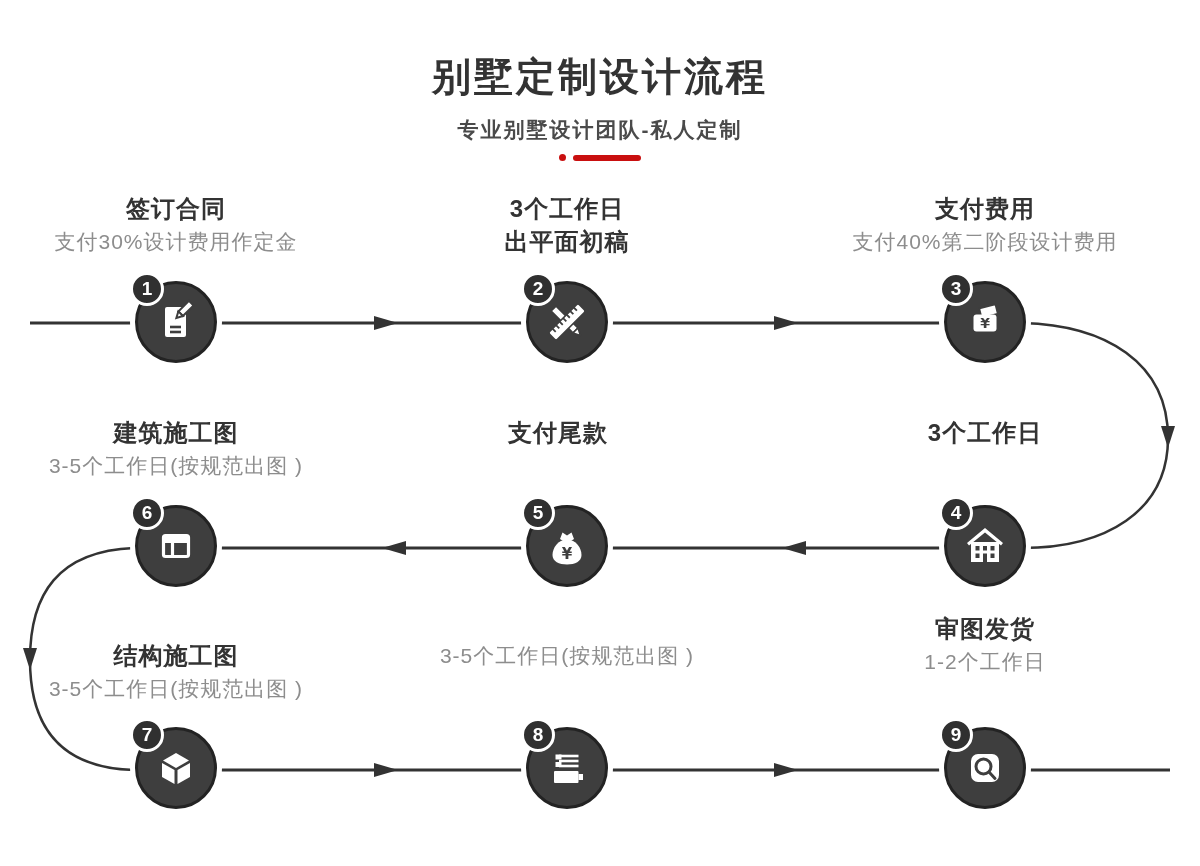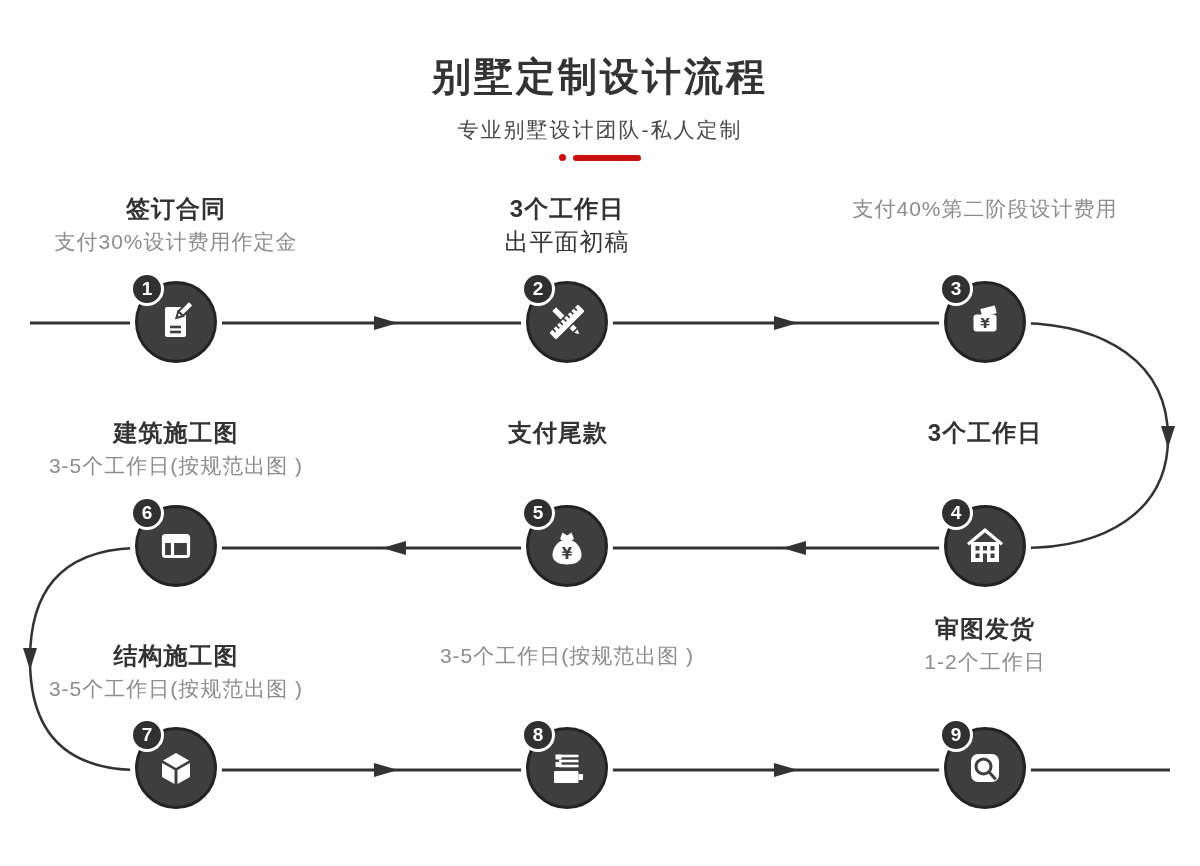--- a/index.html
+++ b/index.html
@@ -6,21 +6,21 @@
   .canvas{
     position:relative;width:1200px;height:866px;background:#ffffff;overflow:hidden;
     font-family:"Liberation Sans","DejaVu Sans",sans-serif;
   }
   
   .hdr{position:absolute;top:0;left:0;width:1200px;text-align:center;z-index:3;}
   .hdr h1{
     margin:50px 0 0 0;font-size:39px;font-weight:900;color:#333;
     letter-spacing:3px;
   }
-  .hdr .sub{margin-top:12px;font-size:21px;color:#4a4a4a;letter-spacing:2px;}
+  .hdr .sub{margin-top:12px;font-size:21px;color:#4a4a4a;letter-spacing:2px;font-weight:bold;}
   .accent{margin-top:10px;display:flex;align-items:center;justify-content:center;gap:7px;}
   .accent .dot{width:7px;height:7px;border-radius:50%;background:#c90f0f;}
   .accent .bar{width:68px;height:6px;border-radius:3px;background:#c90f0f;}
   
   .wires{position:absolute;left:0;top:0;z-index:0;}
   
   .node{
     position:absolute;width:76px;height:76px;border-radius:50%;
     background:#3e3e3e;border:3px solid #232323;
     box-shadow:0 0 0 5px #ffffff;z-index:2;
@@ -28,21 +28,21 @@
   .node svg.ic{position:absolute;left:50%;top:50%;width:48px;height:48px;margin:-24px 0 0 -24px;}
   .badge{
     position:absolute;left:-8px;top:-12px;width:28px;height:28px;border-radius:50%;
     background:#303030;border:3px solid #ffffff;color:#fff;
     font-size:19px;font-weight:bold;line-height:28px;text-align:center;
   }
   
   .label{position:absolute;width:400px;text-align:center;z-index:1;}
   .label .l1{font-size:24px;font-weight:bold;color:#333;line-height:33px;letter-spacing:1px;}
   .label .l2{font-size:21px;color:#8d8d8d;line-height:33px;letter-spacing:1px;}
-  .label .l2.b{font-size:24px;font-weight:normal;color:#333;}
+  .label .l2.b{font-size:24px;font-weight:bold;color:#333;}
   
   .p1{left:135px;top:281px;} .p2{left:526px;top:281px;} .p3{left:944px;top:281px;}
   .p4{left:944px;top:505px;} .p5{left:526px;top:505px;} .p6{left:135px;top:505px;}
   .p7{left:135px;top:727px;} .p8{left:526px;top:727px;} .p9{left:944px;top:727px;}
   .t1{left:-24px;top:192px;} .t2{left:367px;top:192px;} .t3{left:785px;top:192px;}
   .t4{left:785px;top:416px;} .t5{left:358px;top:416px;} .t6{left:-24px;top:416px;}
   .t7{left:-24px;top:639px;} .t8{left:367px;top:639px;} .t9{left:785px;top:612px;}
 </style>
 </head>
 <body>
@@ -82,20 +82,21 @@
 
   <div class="label t1">
     <div class="l1">签订合同</div>
     <div class="l2">支付30%设计费用作定金</div>
   </div>
   <div class="label t2">
     <div class="l1">3个工作日</div>
     <div class="l2 b">出平面初稿</div>
   </div>
   <div class="label t3">
+    <div class="l1">支付费用</div>
     <div class="l2">支付40%第二阶段设计费用</div>
   </div>
   <div class="label t4">
     <div class="l1">3个工作日</div>
   </div>
   <div class="label t5">
     <div class="l1">支付尾款</div>
   </div>
   <div class="label t6">
     <div class="l1">建筑施工图</div>

